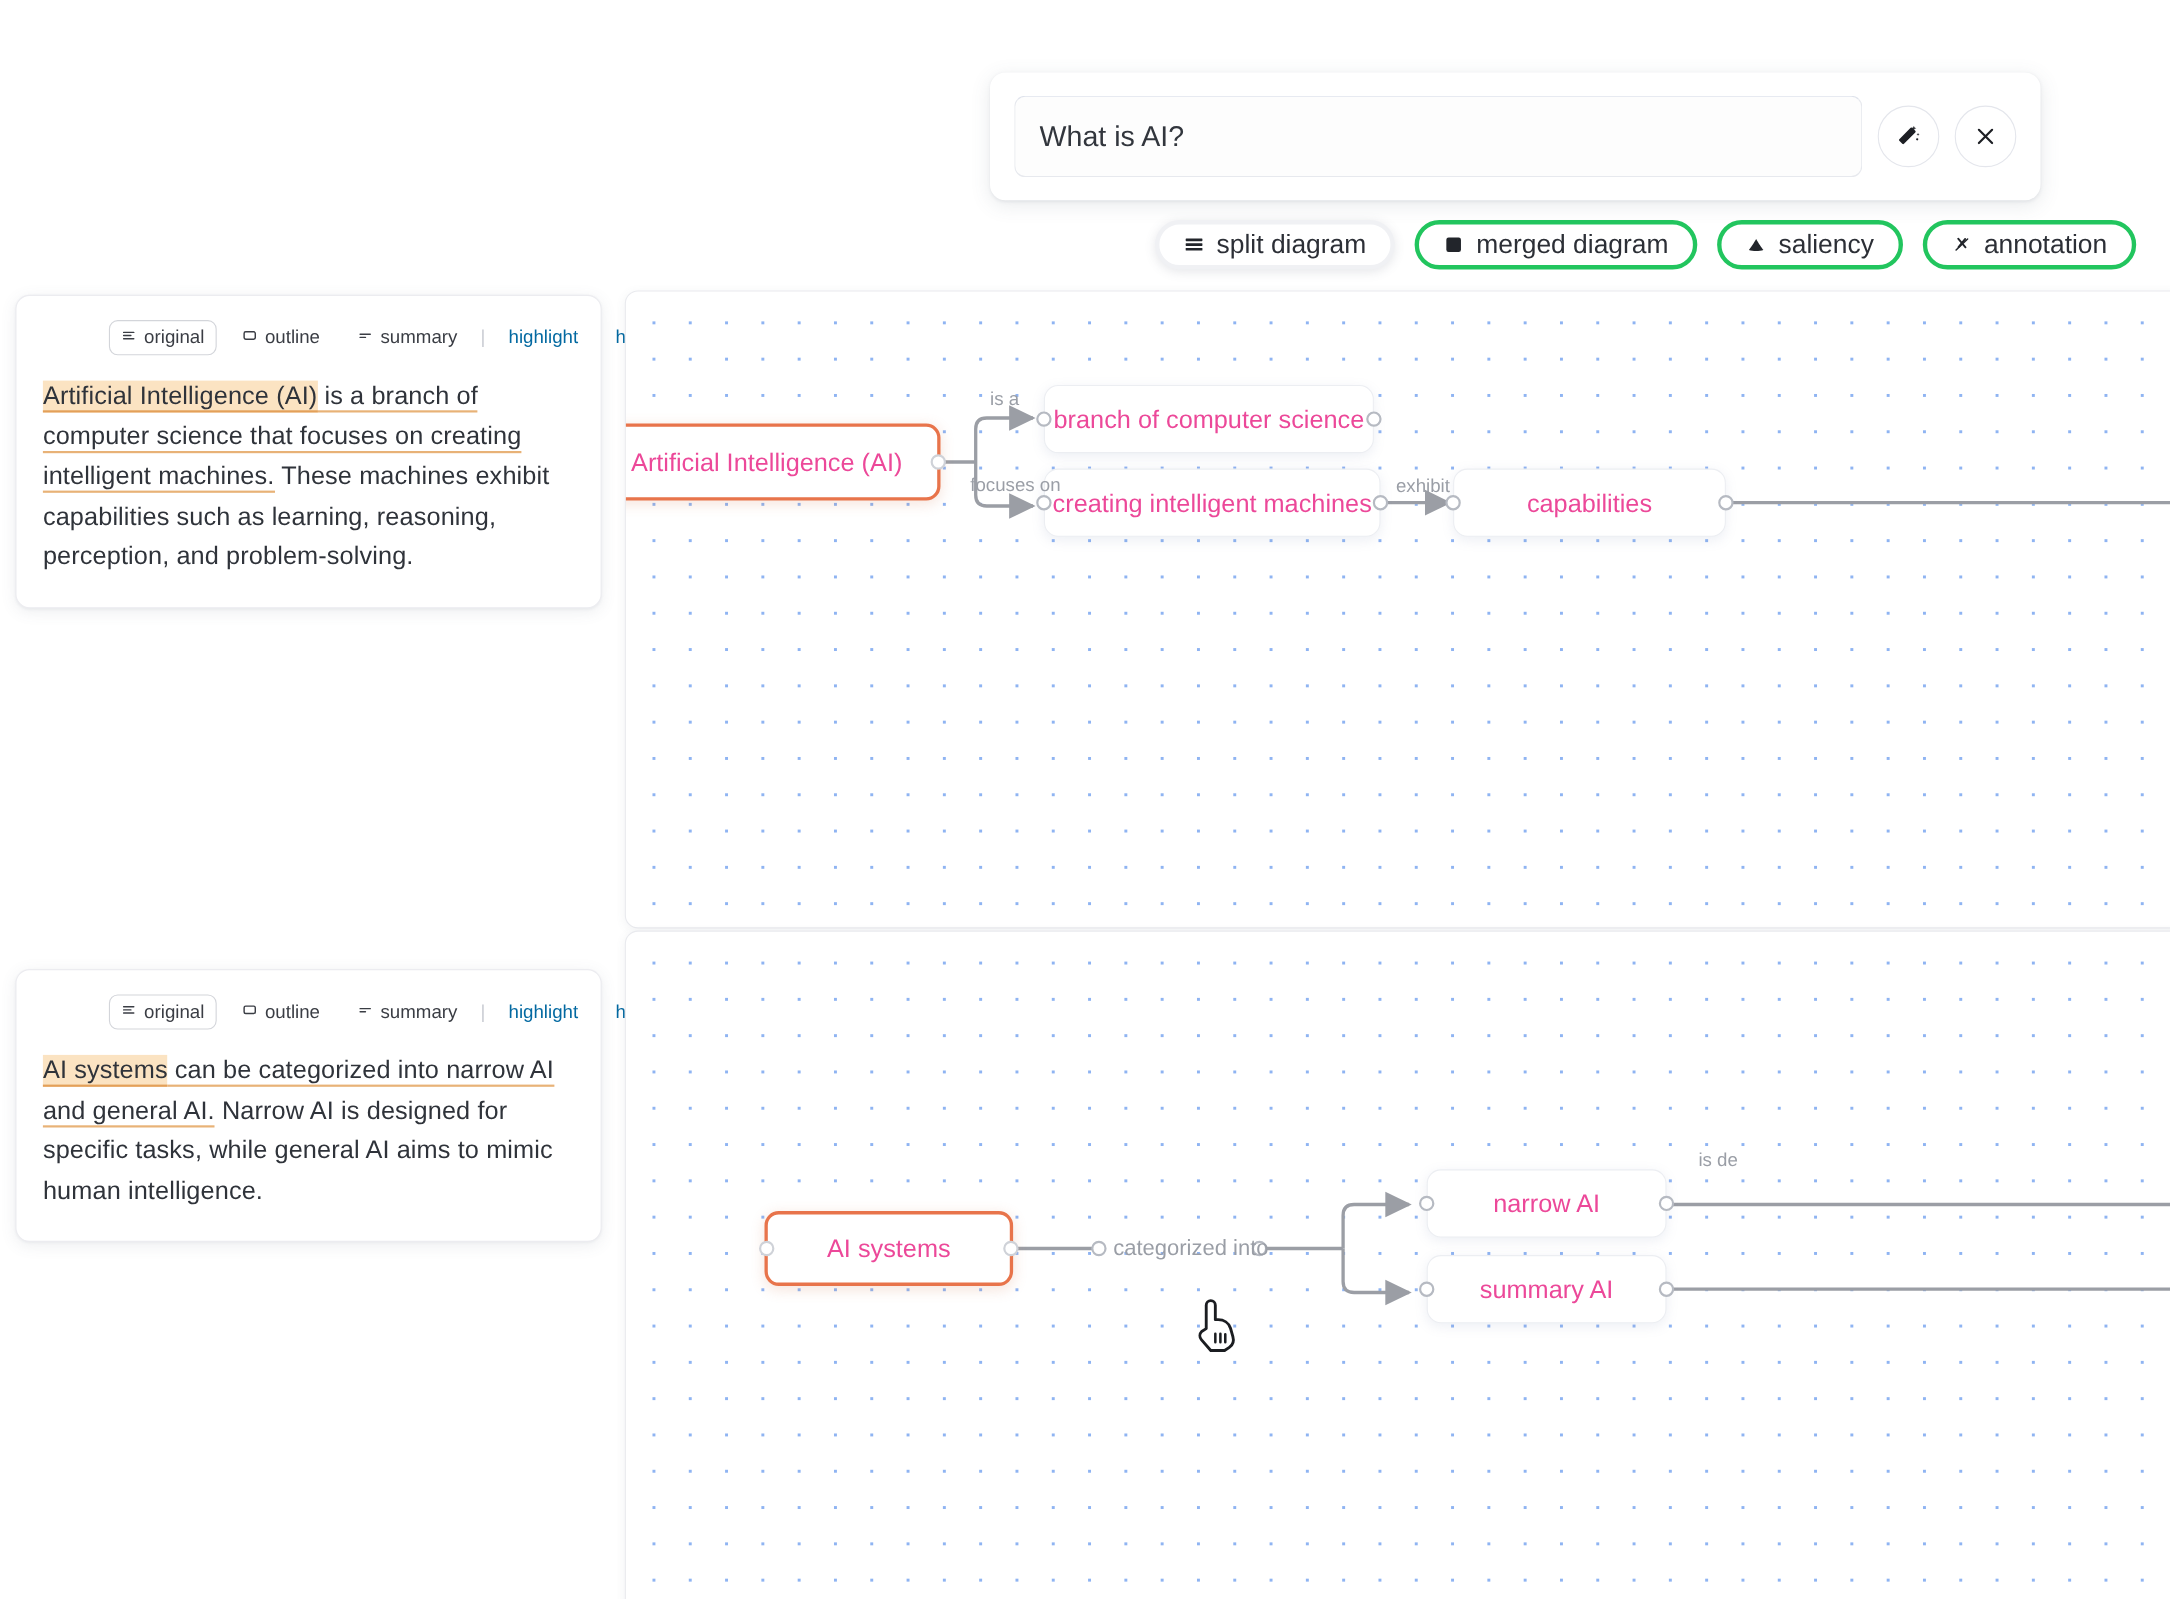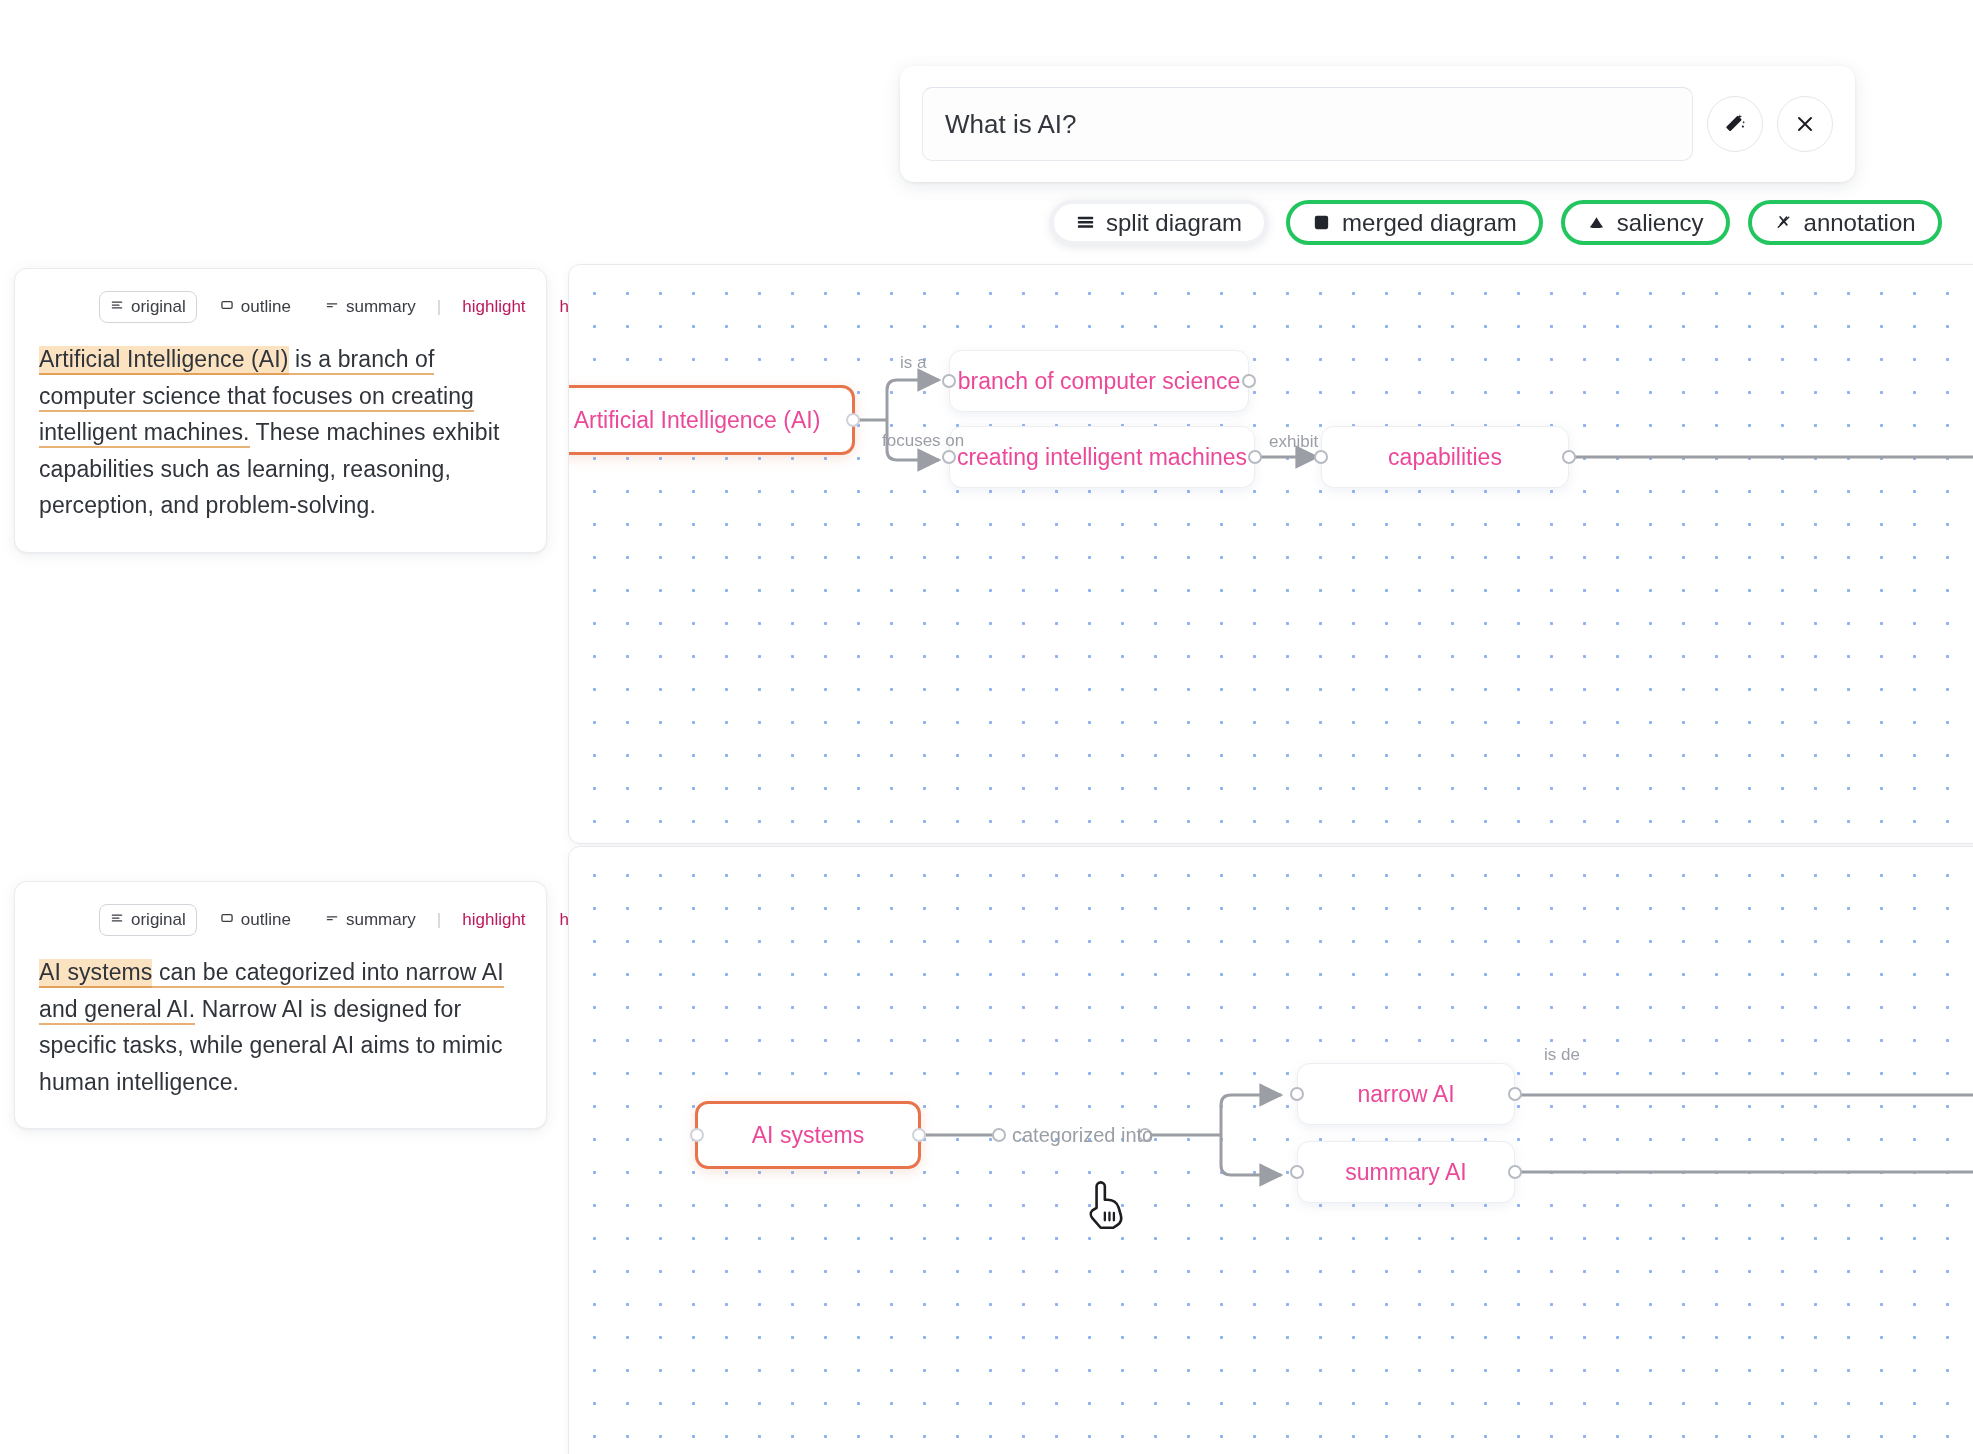--- a/index.html
+++ b/index.html
@@ -121,21 +121,21 @@
     padding: 5px 10px;
     border-radius: 8px;
     border: 1px solid transparent;
     white-space: nowrap;
   }
   .card-mode.selected {
     border-color: #d3d5da;
     background: #ffffff;
   }
   .card-mode + .card-mode { margin-left: 12px; }
-  .card-mode.muted { color: #be185d; }
+  .card-mode.muted { color: #0369a1; }
   .card-sep {
     color: #c9ccd3;
     font-size: 17px;
     margin: 0 10px;
   }
 
   .card-body {
     font-size: 23px;
     line-height: 1.59;
     color: #2f333a;

